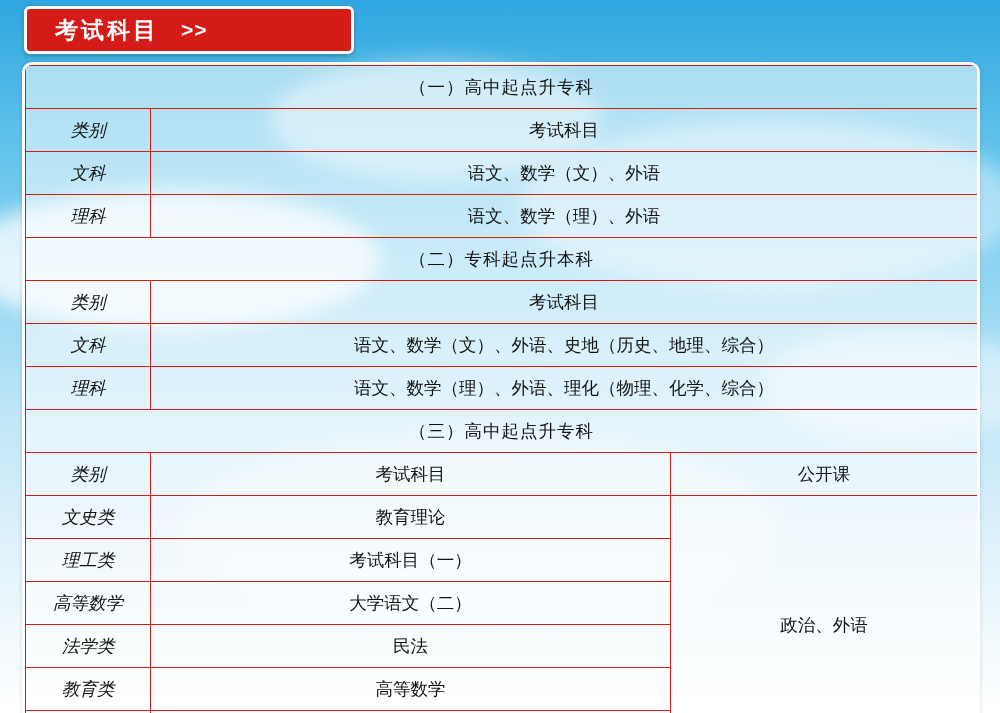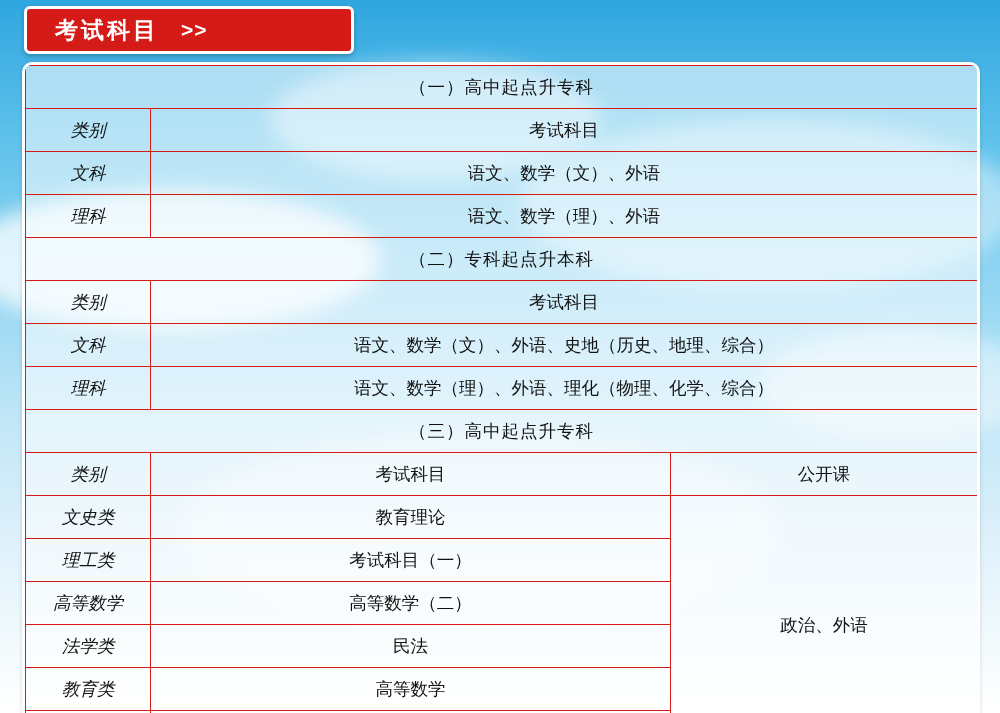--- a/index.html
+++ b/index.html
@@ -170,21 +170,21 @@
         <td class="label">文史类</td>
         <td class="value">教育理论</td>
         <td class="value" rowspan="6">政治、外语</td>
       </tr>
       <tr>
         <td class="label">理工类</td>
         <td class="value">考试科目（一）</td>
       </tr>
       <tr>
         <td class="label">高等数学</td>
-        <td class="value">高等数学（二）</td>
+        <td class="value">大学语文（二）</td>
       </tr>
       <tr>
         <td class="label">法学类</td>
         <td class="value">民法</td>
       </tr>
       <tr>
         <td class="label">教育类</td>
         <td class="value">高等数学</td>
       </tr>
       <tr>

